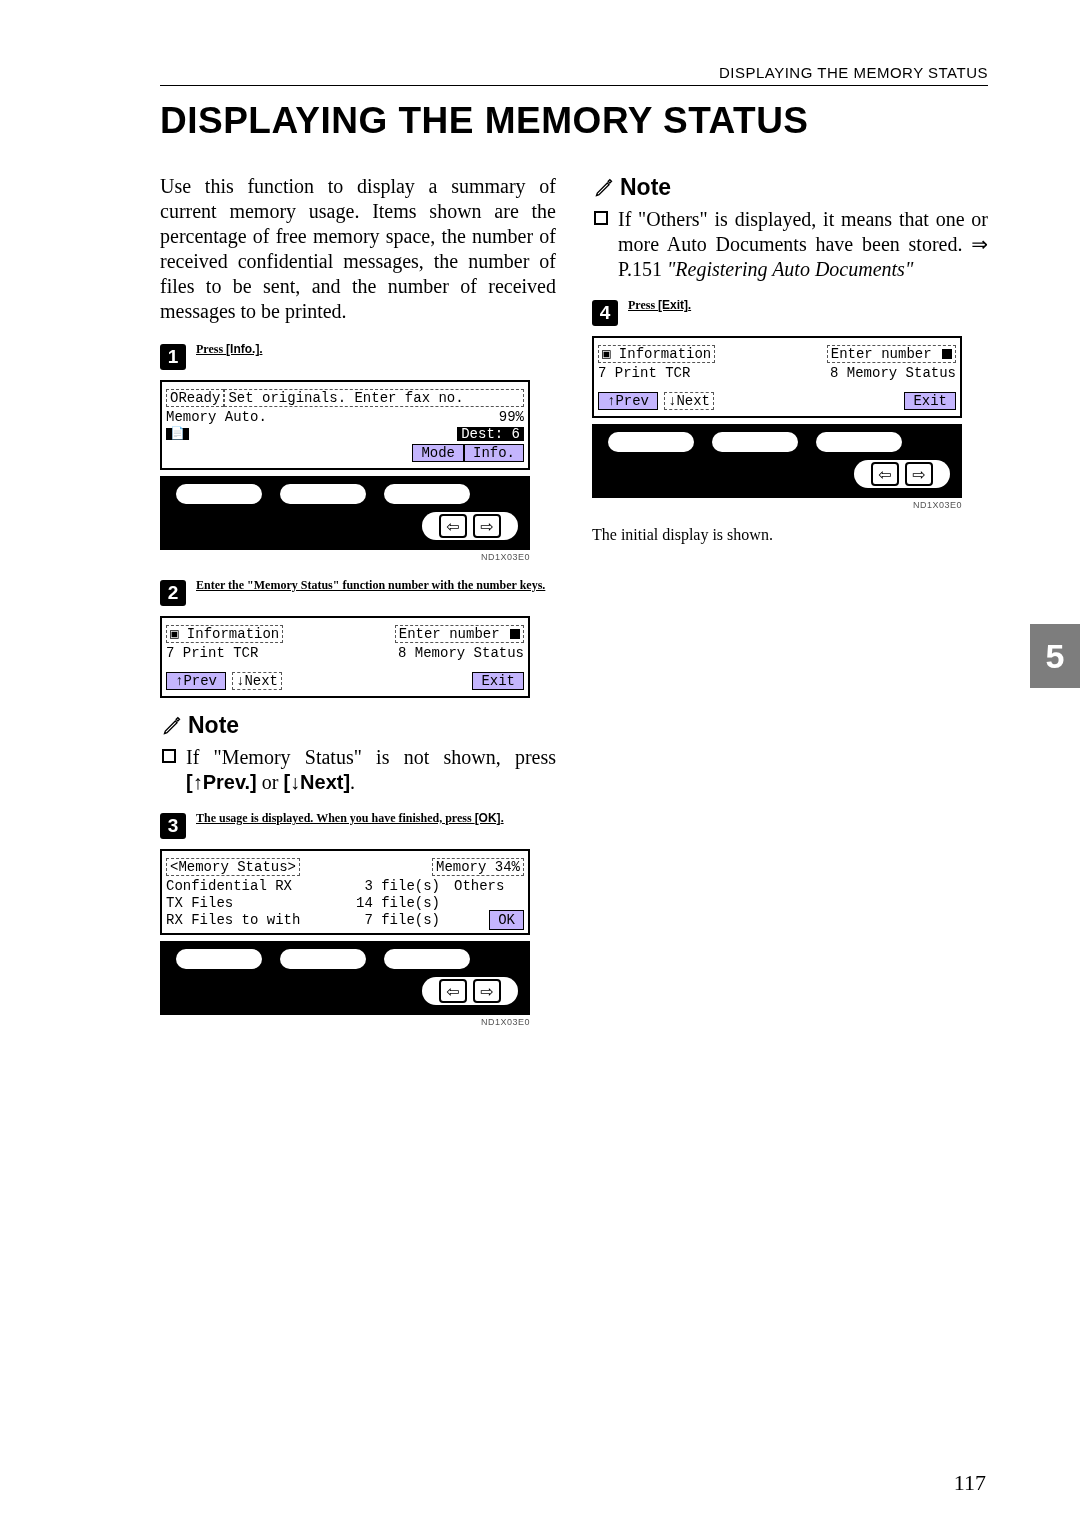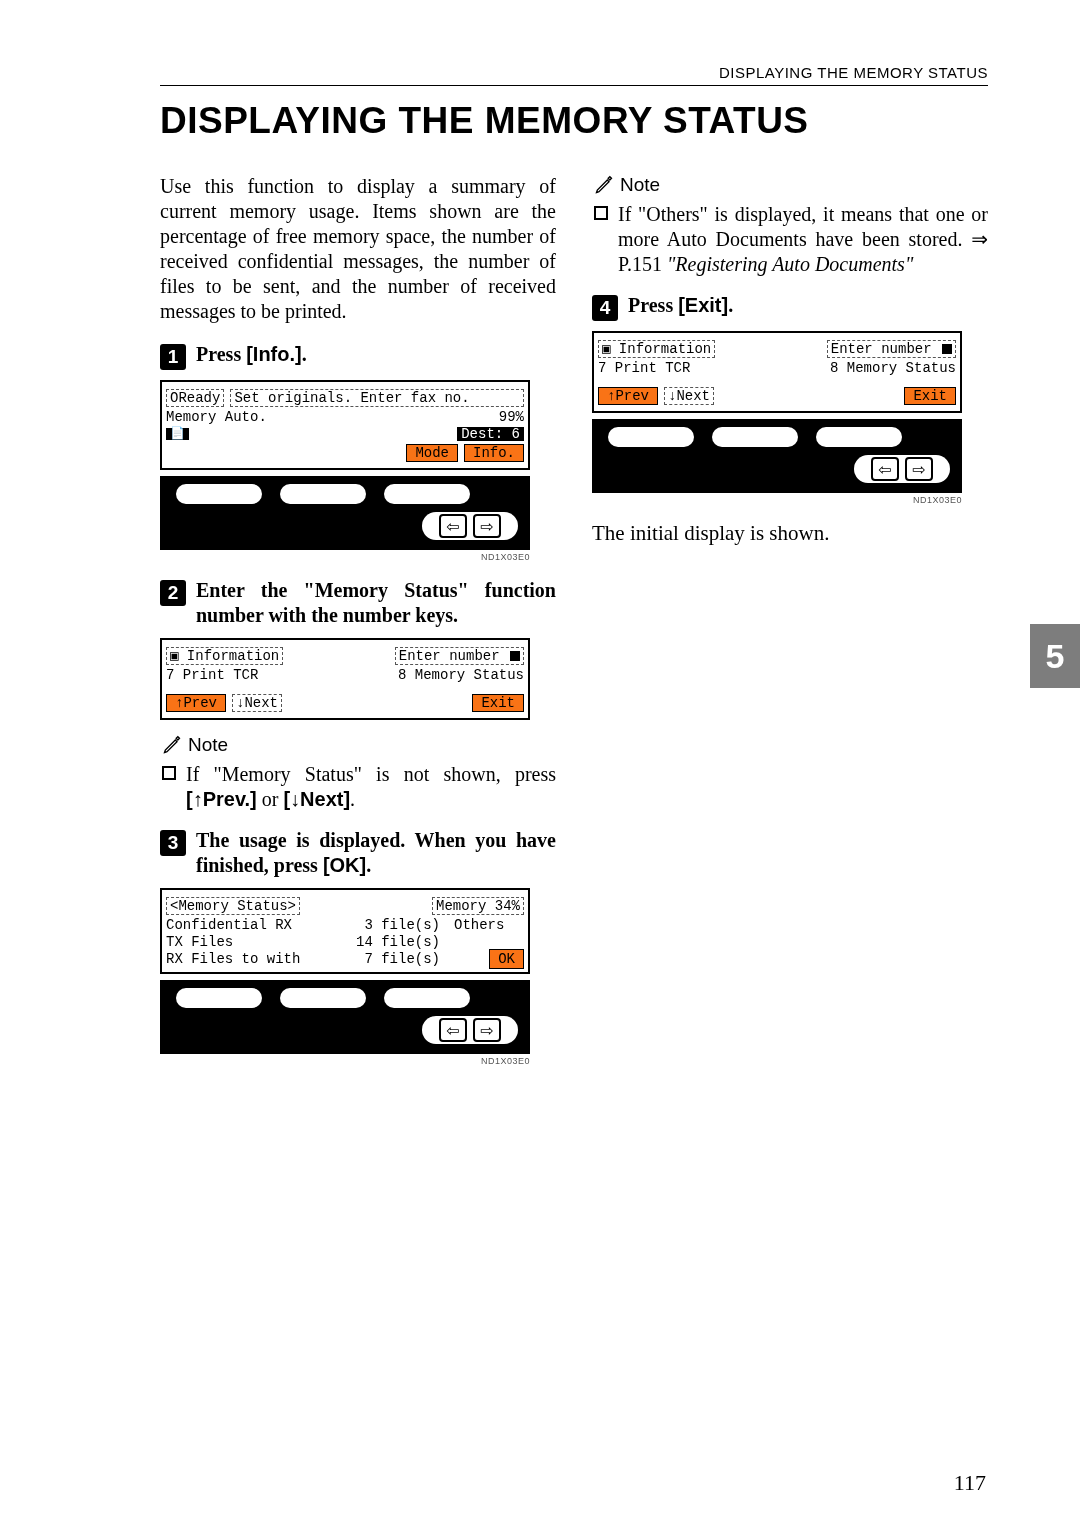--- a/index.html
+++ b/index.html
@@ -52,24 +52,25 @@
     color: #fff;
     font-family: Arial, Helvetica, sans-serif;
     font-weight: 900;
     font-size: 19px;
     width: 26px; height: 26px;
     border-radius: 3px;
     flex-shrink: 0;
     margin-top: 2px;
   }
   .step-text {
-    font-size: 20px;
+    font-size: 12px;
     font-weight: 700;
     line-height: 1.25;
     text-align: justify;
+    text-decoration: underline;
   }
   .keycap {
     font-family: Arial, Helvetica, sans-serif;
     font-weight: 700;
   }
   .lcd {
     width: 370px;
     border: 2px solid #000;
     font-family: "Courier New", Courier, monospace;
     font-size: 14px;
@@ -80,28 +81,27 @@
   }
   .lcd .dotrow {
     border: 1px dashed #555;
     padding: 1px 3px;
     display: inline-block;
   }
   .lcd .rowflex {
     display: flex;
     justify-content: space-between;
     align-items: center;
-    gap: 6px;
     margin-top: 3px;
   }
   .lcd .btn-box {
     border: 1.5px solid #000;
     padding: 1px 8px;
     font-family: "Courier New", monospace;
-    background: #f97316;
+    background: #c4b5fd;
     text-align: center;
   }
   .lcd .inv { background: #000; color: #fff; padding: 0 4px; }
   .lcd .tiny { font-size: 12px; }
   .lcd .row { margin-top: 3px; }
   .softkeys {
     width: 370px;
     background: #000;
     padding: 8px 10px 8px 10px;
     margin-top: 6px;
@@ -147,38 +147,38 @@
   .figcode {
     font-family: Arial, Helvetica, sans-serif;
     font-size: 9px;
     color: #555;
     text-align: right;
     width: 370px;
     margin-top: 2px;
     letter-spacing: 0.5px;
   }
   .caption {
-    font-size: 21px;
+    font-size: 16px;
     margin: 16px 0;
   }
   .note-head {
     display: flex;
     align-items: center;
     gap: 6px;
     margin: 14px 0 6px 2px;
   }
   .pencil-ic {
     width: 20px; height: 20px;
     font-family: Arial, sans-serif;
   }
   .pencil-ic svg { width: 20px; height: 20px; }
   .note-label {
     font-family: Arial, Helvetica, sans-serif;
-    font-weight: 400;
-    font-size: 19px;
+    font-weight: 700;
+    font-size: 23px;
   }
   .note-item {
     display: flex;
     gap: 10px;
     font-size: 20px;
     line-height: 1.25;
     text-align: justify;
     margin-left: 2px;
   }
   .note-bullet {

